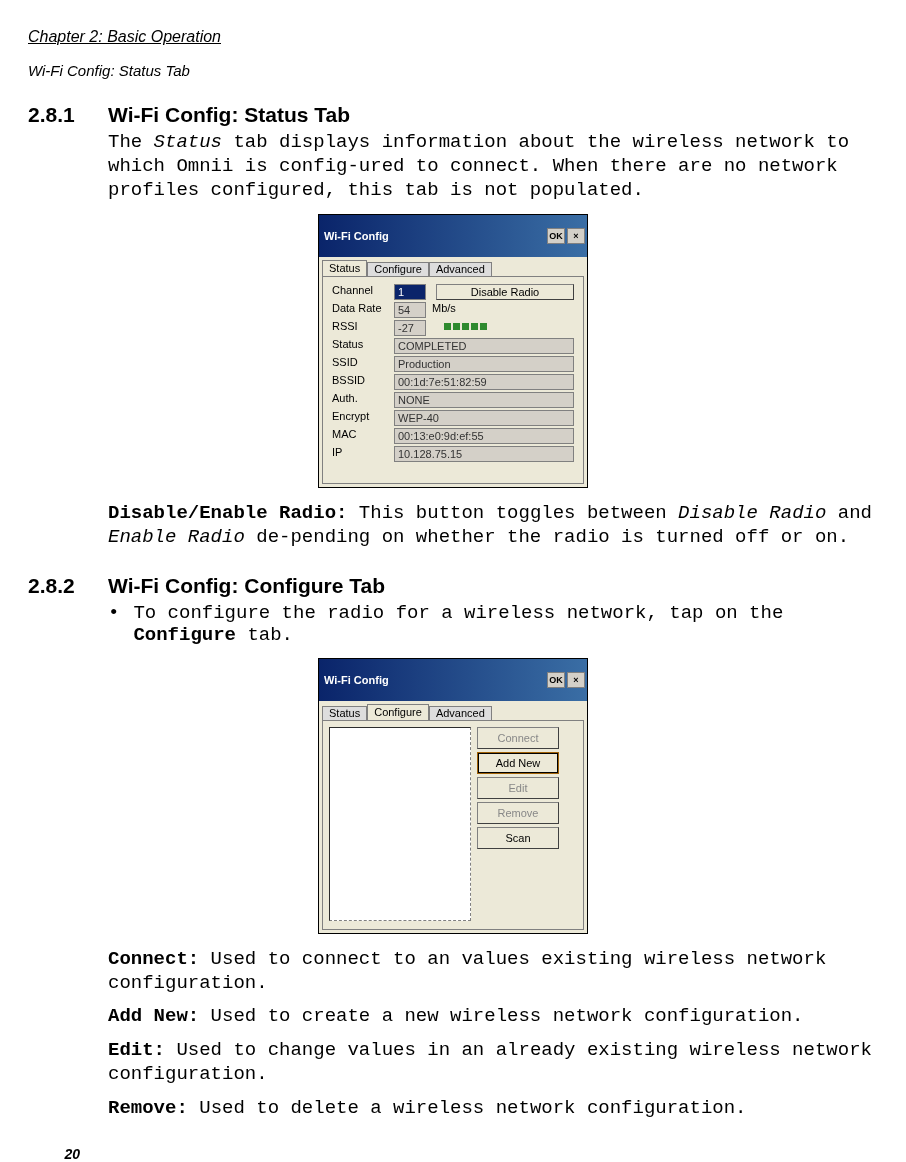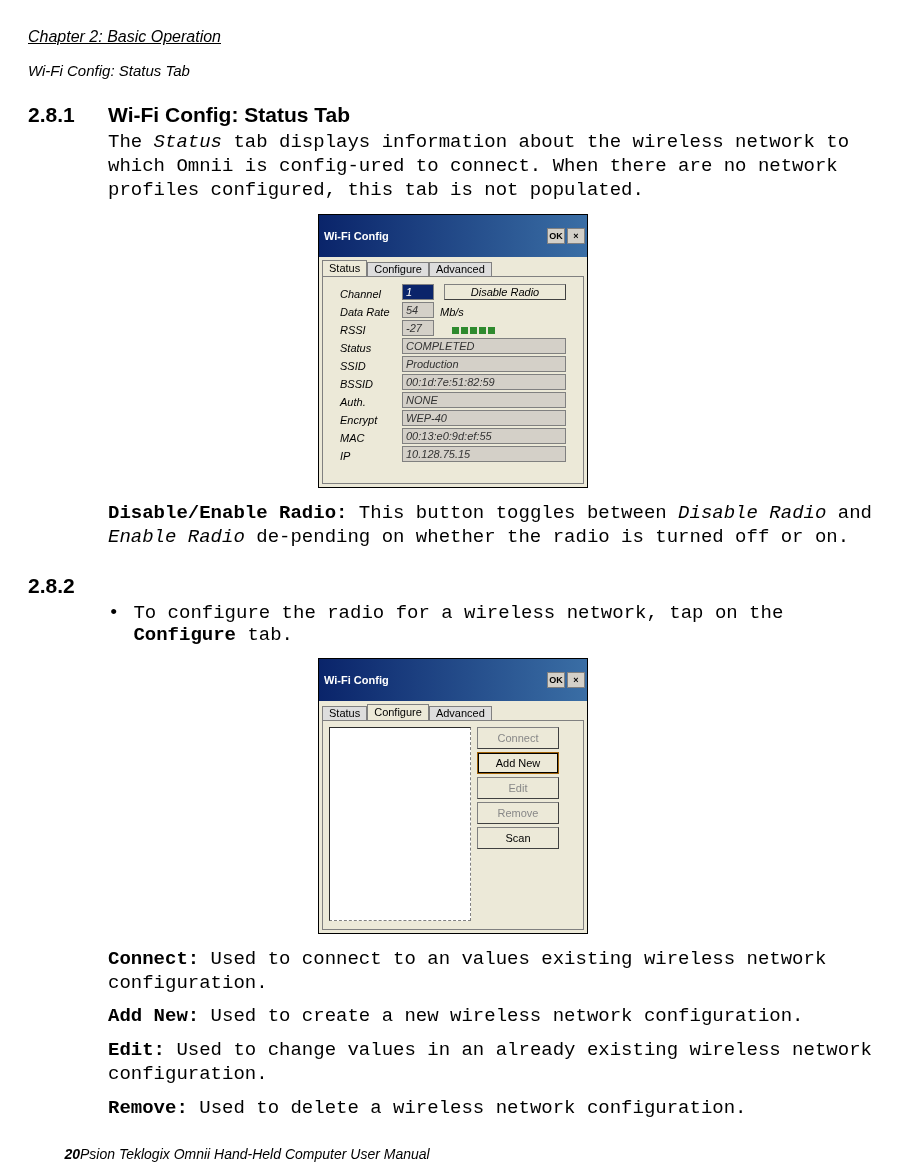--- a/index.html
+++ b/index.html
@@ -26,21 +26,21 @@
   
   .shot-wrap { display:flex; justify-content:center; margin: 12px 0 14px 0; }
   .win { border: 1px solid #000; width: 268px; font-family: Tahoma, sans-serif; font-size: 11px; background: #ece9d8; }
   .titlebar { background: linear-gradient(to right, #0a246a, #3a6ea5); color: #fff; display:flex; align-items:center; height: 18px; padding: 12px 2px; font-weight: bold; }
   .titlebar .title-text { flex: 1; padding-left: 3px; }
   .titlebar .tb-btn { background:#d4d0c8; color:#000; border:1px solid #808080; width:16px; height:14px; font-size:9px; display:flex; align-items:center; justify-content:center; margin-left:2px; font-weight:bold; }
   .tabs { display:flex; margin: 3px 3px 0 3px; }
   .tab { border:1px solid #808080; border-bottom:none; background:#ece9d8; padding: 1px 6px; margin-right:0; font-size:11px; position:relative; }
   .tab.inactive { background:#ddd; margin-top:2px; padding-top:0; }
   .tab-panel { border:1px solid #808080; margin: 0 3px 3px 3px; padding: 5px; background:#ece9d8; min-height: 196px; }
-  .form-row { display:flex; align-items:flex-end; margin: 2px 12px; font-style: italic; }
+  .form-row { display:flex; align-items:flex-start; margin: 2px 4px; }
   .form-label { width: 62px; font-size:11px; color:#000; }
   .form-input { background:#d4d0c8; border:1px solid #808080; height:14px; padding: 0 3px; font-size:11px; display:flex; align-items:center; color:#333; }
   .btn { background:#ece9d8; border:1px solid #808080; border-right-color:#404040; border-bottom-color:#404040; padding: 1px 5px; font-size:11px; display:flex; align-items:center; justify-content:center; }
   .btn.disabled { color:#888; }
   .btn.highlight { border:1px solid #a16207; box-shadow: inset 0 0 0 1px #000; }
   .signal-bars span { display:inline-block; width:7px; height:7px; background:#2e8a2e; margin-right:2px; }
   .listbox { border:1px solid #808080; background:#fff; width:140px; height:192px; border-style: inset dashed dashed inset; }
   .right-col { display:flex; flex-direction:column; gap:3px; margin-left:6px; }
   .right-col .btn { width:70px; height:18px; }
 
@@ -127,20 +127,21 @@
 </div>
 
 <div class="body-indent">
   <p class="para">
     <span class="bold">Disable/Enable Radio:</span><span> This button toggles between </span><span class="italic">Disable Radio</span><span> and </span><span class="italic">Enable Radio</span><span> de-pending on whether the radio is turned off or on.</span>
   </p>
 </div>
 
 <div class="sec-row">
   <div class="sec-num">2.8.2</div>
+  <div class="sec-title">Wi-Fi Config: Configure Tab</div>
 </div>
 <div class="body-indent">
   <div class="bullet-row">
     <div class="bullet-dot">•</div>
     <div>
       <span>To configure the radio for a wireless network, tap on the </span><span class="bold">Configure</span><span> tab.</span>
     </div>
   </div>
 </div>
 
@@ -179,14 +180,13 @@
   <p class="para">
     <span class="bold">Edit:</span><span> Used to change values in an already existing wireless network configuration.</span>
   </p>
   <p class="para">
     <span class="bold">Remove:</span><span> Used to delete a wireless network configuration.</span>
   </p>
 </div>
 
 <div class="footer">
   <span class="pagenum">20</span>
-  <span>Psion Teklogix Omnii Hand-Held Computer User Manual</span>
 </div>
 
 </body></html>

